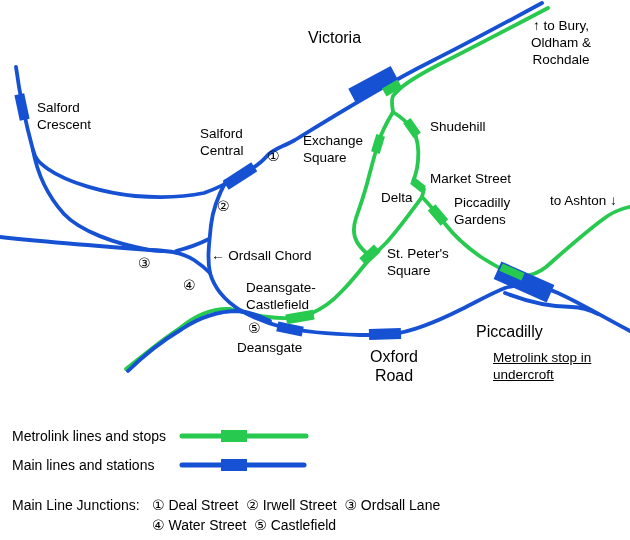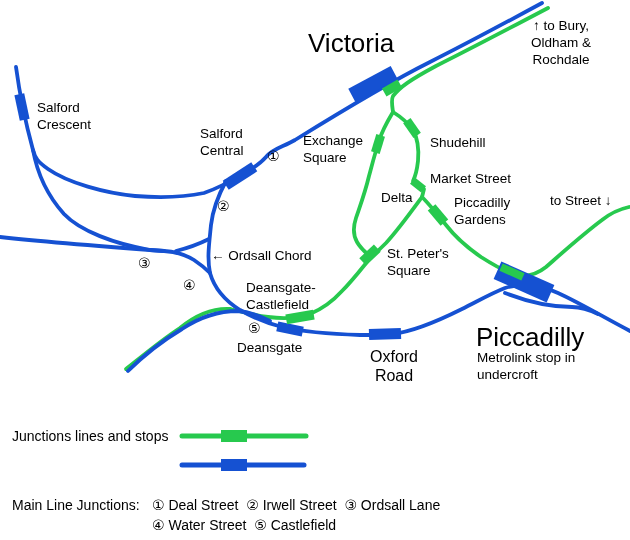--- a/index.html
+++ b/index.html
@@ -5,21 +5,21 @@
   html,body{margin:0;padding:0;background:#fff;}
   body{width:630px;height:540px;position:relative;overflow:hidden;
        font-family:"Liberation Sans","DejaVu Sans",sans-serif;color:#000;}
   #canvas{position:absolute;inset:0;width:630px;height:540px;}
   svg{position:absolute;left:0;top:0;}
   .rail{fill:none;stroke:var(--blue);stroke-width:3.8;stroke-linecap:round;stroke-linejoin:round;}
   .tram{fill:none;stroke:var(--green);stroke-width:3.8;stroke-linecap:round;stroke-linejoin:round;}
   .stn{fill:var(--blue);}
   .stop{fill:var(--green);}
   .lbl{position:absolute;font-size:13.5px;line-height:1.25;white-space:pre-wrap;color:#000;}
-  .big{font-size:26px;line-height:1.1;}
+  .big{font-size:16px;line-height:1.1;}
   .mid{font-size:16px;line-height:1.2;text-align:center;}
   .ctr{text-align:center;}
   .legend{font-size:14px;}
   .jnum{font-size:14px;}
 </style>
 </head>
 <body>
 
 <div id="canvas">
 
@@ -95,42 +95,43 @@
   <div class="lbl big" style="left:308px;top:29px;">Victoria</div>
   <div class="lbl ctr" style="left:522px;top:18px;width:78px;">↑ to Bury,
 Oldham &amp;
 Rochdale</div>
   <div class="lbl" style="left:37px;top:100px;">Salford
 Crescent</div>
   <div class="lbl" style="left:200px;top:126px;">Salford
 Central</div>
   <div class="lbl" style="left:303px;top:133px;">Exchange
 Square</div>
-  <div class="lbl" style="left:430px;top:119px;margin-top:16px;">Shudehill</div>
+  <div class="lbl" style="left:430px;top:119px;">Shudehill</div>
   <div class="lbl" style="left:430px;top:171px;">Market Street</div>
   <div class="lbl" style="left:381px;top:190px;">Delta</div>
   <div class="lbl" style="left:454px;top:195px;">Piccadilly
 Gardens</div>
-  <div class="lbl" style="left:550px;top:193px;">to Street ↓</div>
+  <div class="lbl" style="left:550px;top:193px;">to Ashton ↓</div>
   <div class="lbl" style="left:211px;top:248px;">← Ordsall Chord</div>
   <div class="lbl" style="left:387px;top:246px;">St. Peter's
 Square</div>
   <div class="lbl" style="left:246px;top:280px;">Deansgate-
 Castlefield</div>
   <div class="lbl" style="left:237px;top:340px;">Deansgate</div>
   <div class="lbl mid" style="left:362px;top:347px;width:64px;">Oxford
 Road</div>
   <div class="lbl big" style="left:476px;top:323px;">Piccadilly</div>
-  <div class="lbl" style="left:477px;top:350px;">Metrolink stop in
+  <div class="lbl" style="left:493px;top:350px;text-decoration:underline;">Metrolink stop in
 undercroft</div>
 
   <div class="lbl jnum" style="left:267px;top:148px;">①</div>
   <div class="lbl jnum" style="left:217px;top:198px;">②</div>
   <div class="lbl jnum" style="left:138px;top:255px;">③</div>
   <div class="lbl jnum" style="left:183px;top:277px;">④</div>
   <div class="lbl jnum" style="left:248px;top:320px;">⑤</div>
 
-  <div class="lbl legend" style="left:12px;top:428px;">Junctions lines and stops</div>
+  <div class="lbl legend" style="left:12px;top:428px;">Metrolink lines and stops</div>
+  <div class="lbl legend" style="left:12px;top:457px;">Main lines and stations</div>
   <div class="lbl legend" style="left:12px;top:497px;">Main Line Junctions:</div>
   <div class="lbl legend" style="left:152px;top:497px;">① Deal Street  ② Irwell Street  ③ Ordsall Lane</div>
   <div class="lbl legend" style="left:152px;top:517px;">④ Water Street  ⑤ Castlefield</div>
 
 </div>
 
 </body></html>

